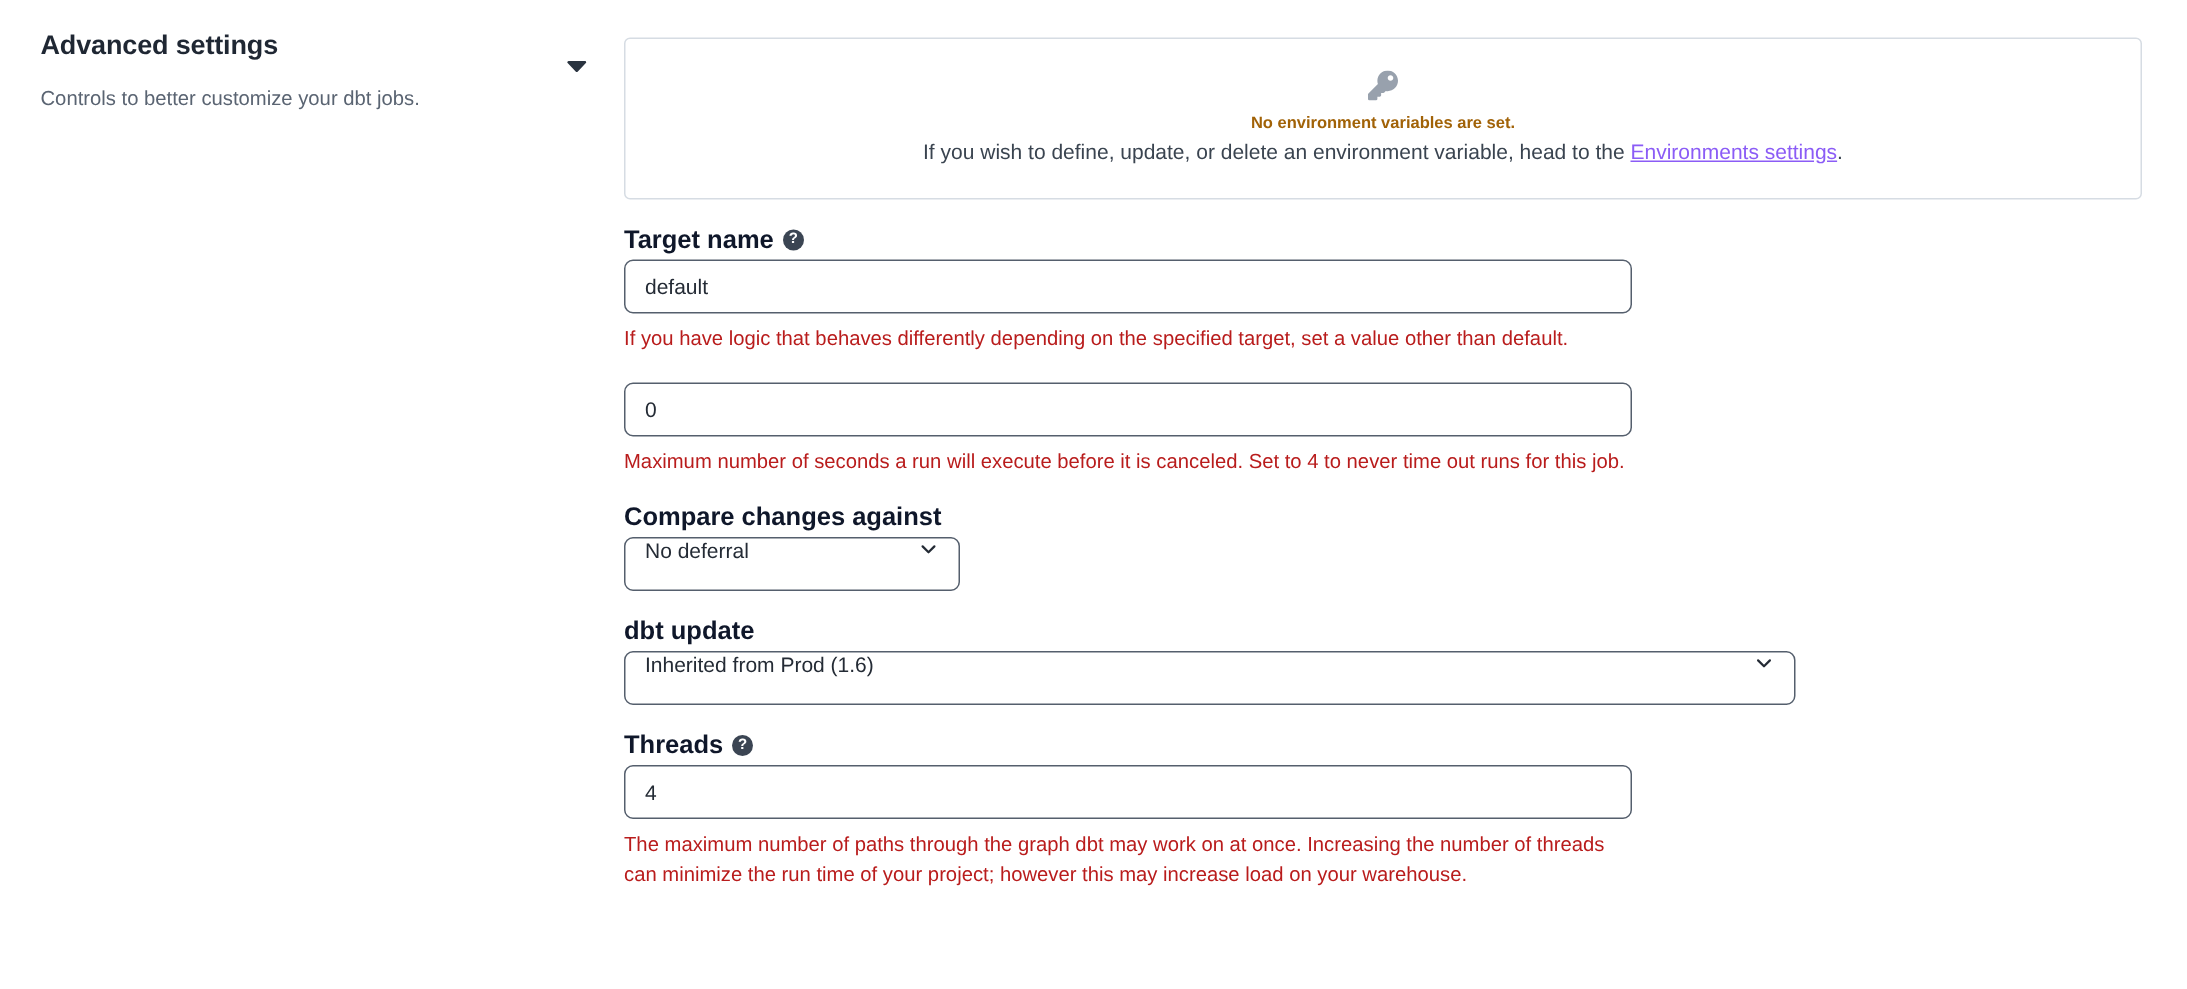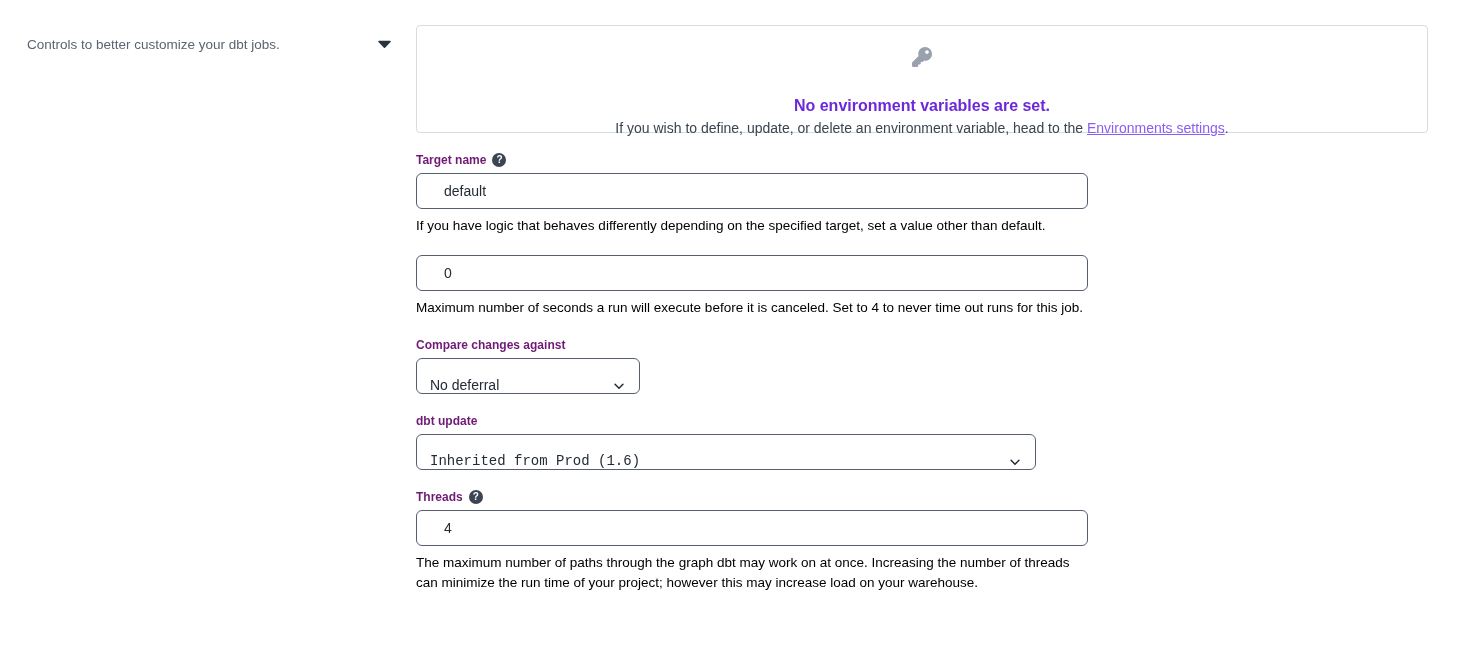--- a/index.html
+++ b/index.html
@@ -19,60 +19,61 @@
   .main { position: absolute; left: 416px; top: 25px; width: 1012px; }
 
   .env-panel {
     width: 1012px; height: 108px;
     border: 1px solid #d6dce3; border-radius: 4px;
     background: #ffffff;
     display: flex; flex-direction: column; align-items: center;
     padding-top: 21px;
   }
   .env-panel .key-wrap { line-height: 0; margin-bottom: 9px; }
-  .env-title { font-size: 16px; font-weight: 700; color: #6d28d9; margin-bottom: 5px; margin-top: 21px; }
+  .env-title { font-size: 11px; font-weight: 700; color: #a16207; margin-bottom: 5px; }
   .env-msg { font-size: 14px; color: #3a4450; }
   .env-link { color: #8b5cf6; text-decoration: underline; cursor: pointer; }
 
   .form { width: 672px; margin-top: 19px; }
   .field-group { margin-bottom: 19px; }
   .label-row { display: flex; align-items: center; gap: 6px; margin-bottom: 5px; height: 16px; }
-  .field-label { font-size: 12px; font-weight: 700; color: #701a75; }
+  .field-label { font-size: 17px; font-weight: 700; color: #0f172a; }
   .help-badge {
     width: 14px; height: 14px; border-radius: 50%;
     background: #3b4553; color: #ffffff;
     font-size: 10px; font-weight: 700;
     display: inline-flex; align-items: center; justify-content: center;
     cursor: pointer; line-height: 1;
   }
   .text-input {
     width: 672px; height: 36px;
     border: 1px solid #555f6d; border-radius: 6px;
-    padding: 0 27px;
+    padding: 0 13px;
     font-family: inherit; font-size: 14px; color: #242b35;
     background: #ffffff; outline: none; display: block;
   }
   .select-box {
     height: 36px;
     border: 1px solid #555f6d; border-radius: 6px;
     background: #ffffff;
-    display: flex; align-items: flex-end; justify-content: space-between;
+    display: flex; align-items: flex-start; justify-content: space-between;
     padding: 0 13px;
     font-size: 14px; color: #242b35;
     cursor: pointer;
   }
   .select-box.small { width: 224px; }
-  .select-box.full { width: 620px; font-family: Liberation Mono, monospace; }
-  .helper-text { margin-top: 7px; font-size: 13.5px; line-height: 20px; color: #000000; max-width: 672px; }
+  .select-box.full { width: 781px; }
+  .helper-text { margin-top: 7px; font-size: 13.5px; line-height: 20px; color: #b91c1c; max-width: 672px; }
   .chev { line-height: 0; }
 </style>
 </head>
 <body>
 
 <div class="header-block">
+  <div class="page-title">Advanced settings</div>
   <div class="page-subtitle">Controls to better customize your dbt jobs.</div>
 </div>
 
 <div class="collapse-caret">
   <svg width="15" height="9" viewBox="0 0 15 9">
       <path d="M2 1.5h11L7.5 7.2z" fill="#2a3440" stroke="#2a3440" stroke-width="1.6" stroke-linejoin="round"></path>
     </svg>
 </div>
 
 <div class="main">

